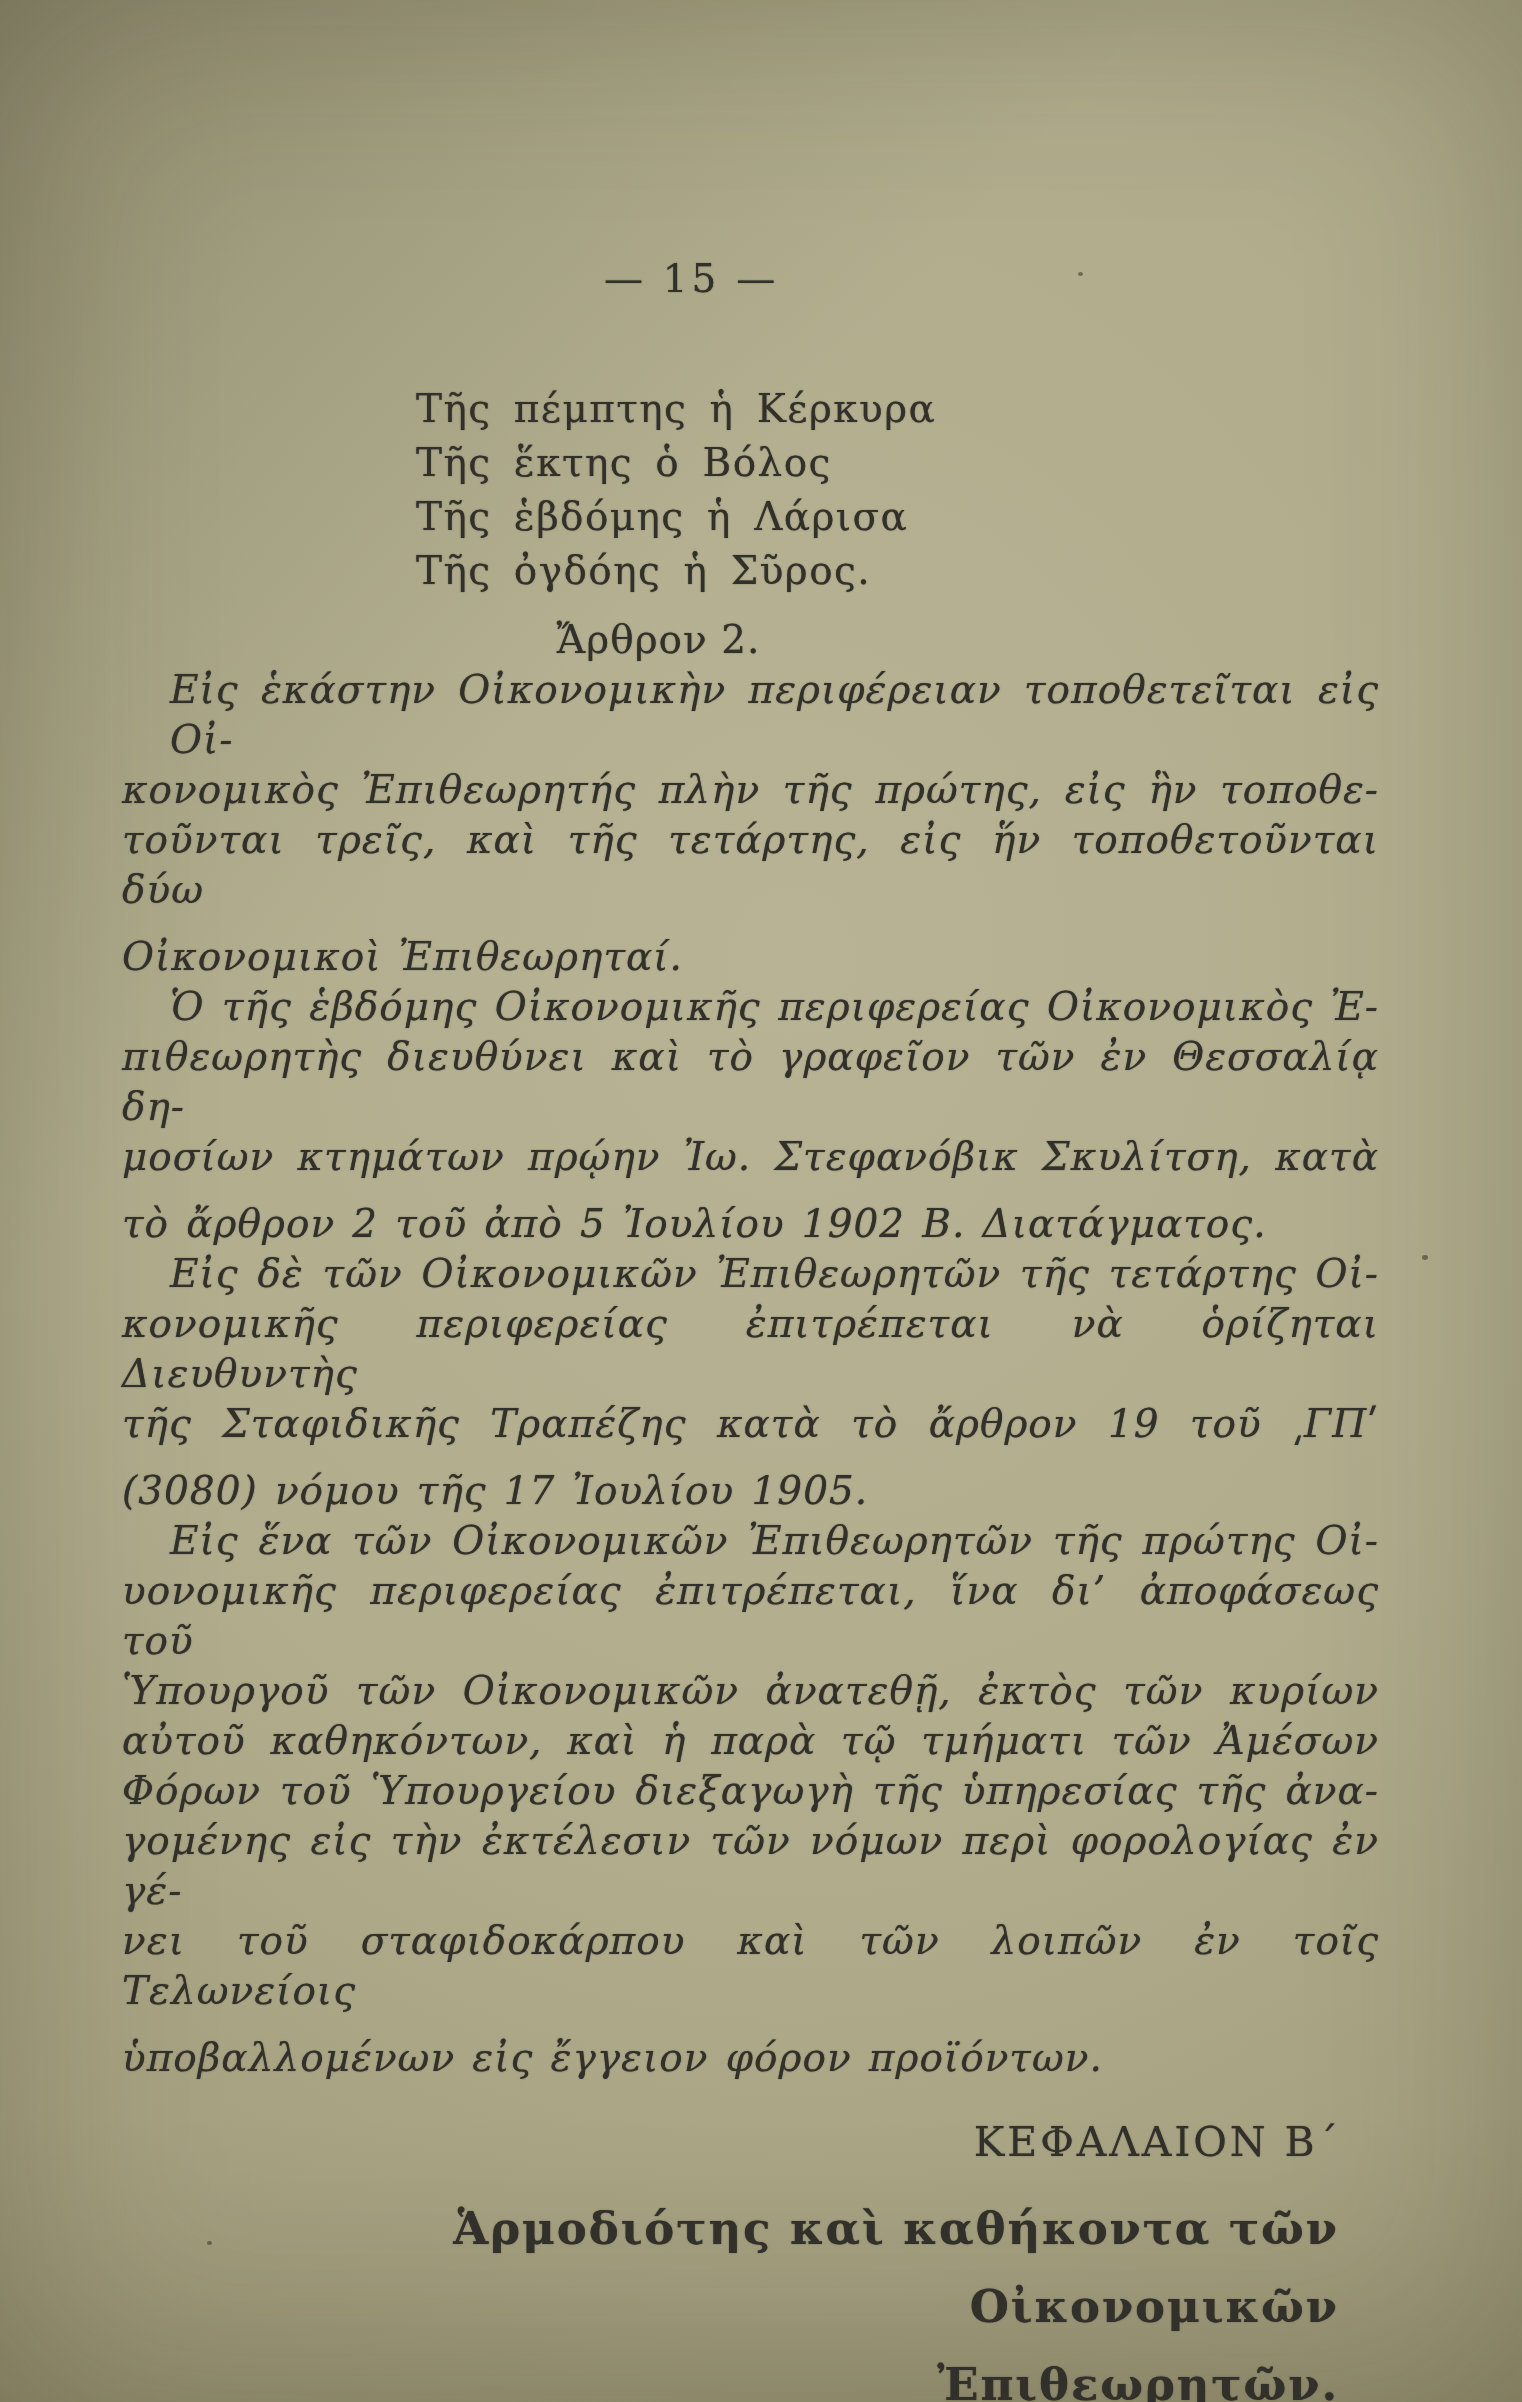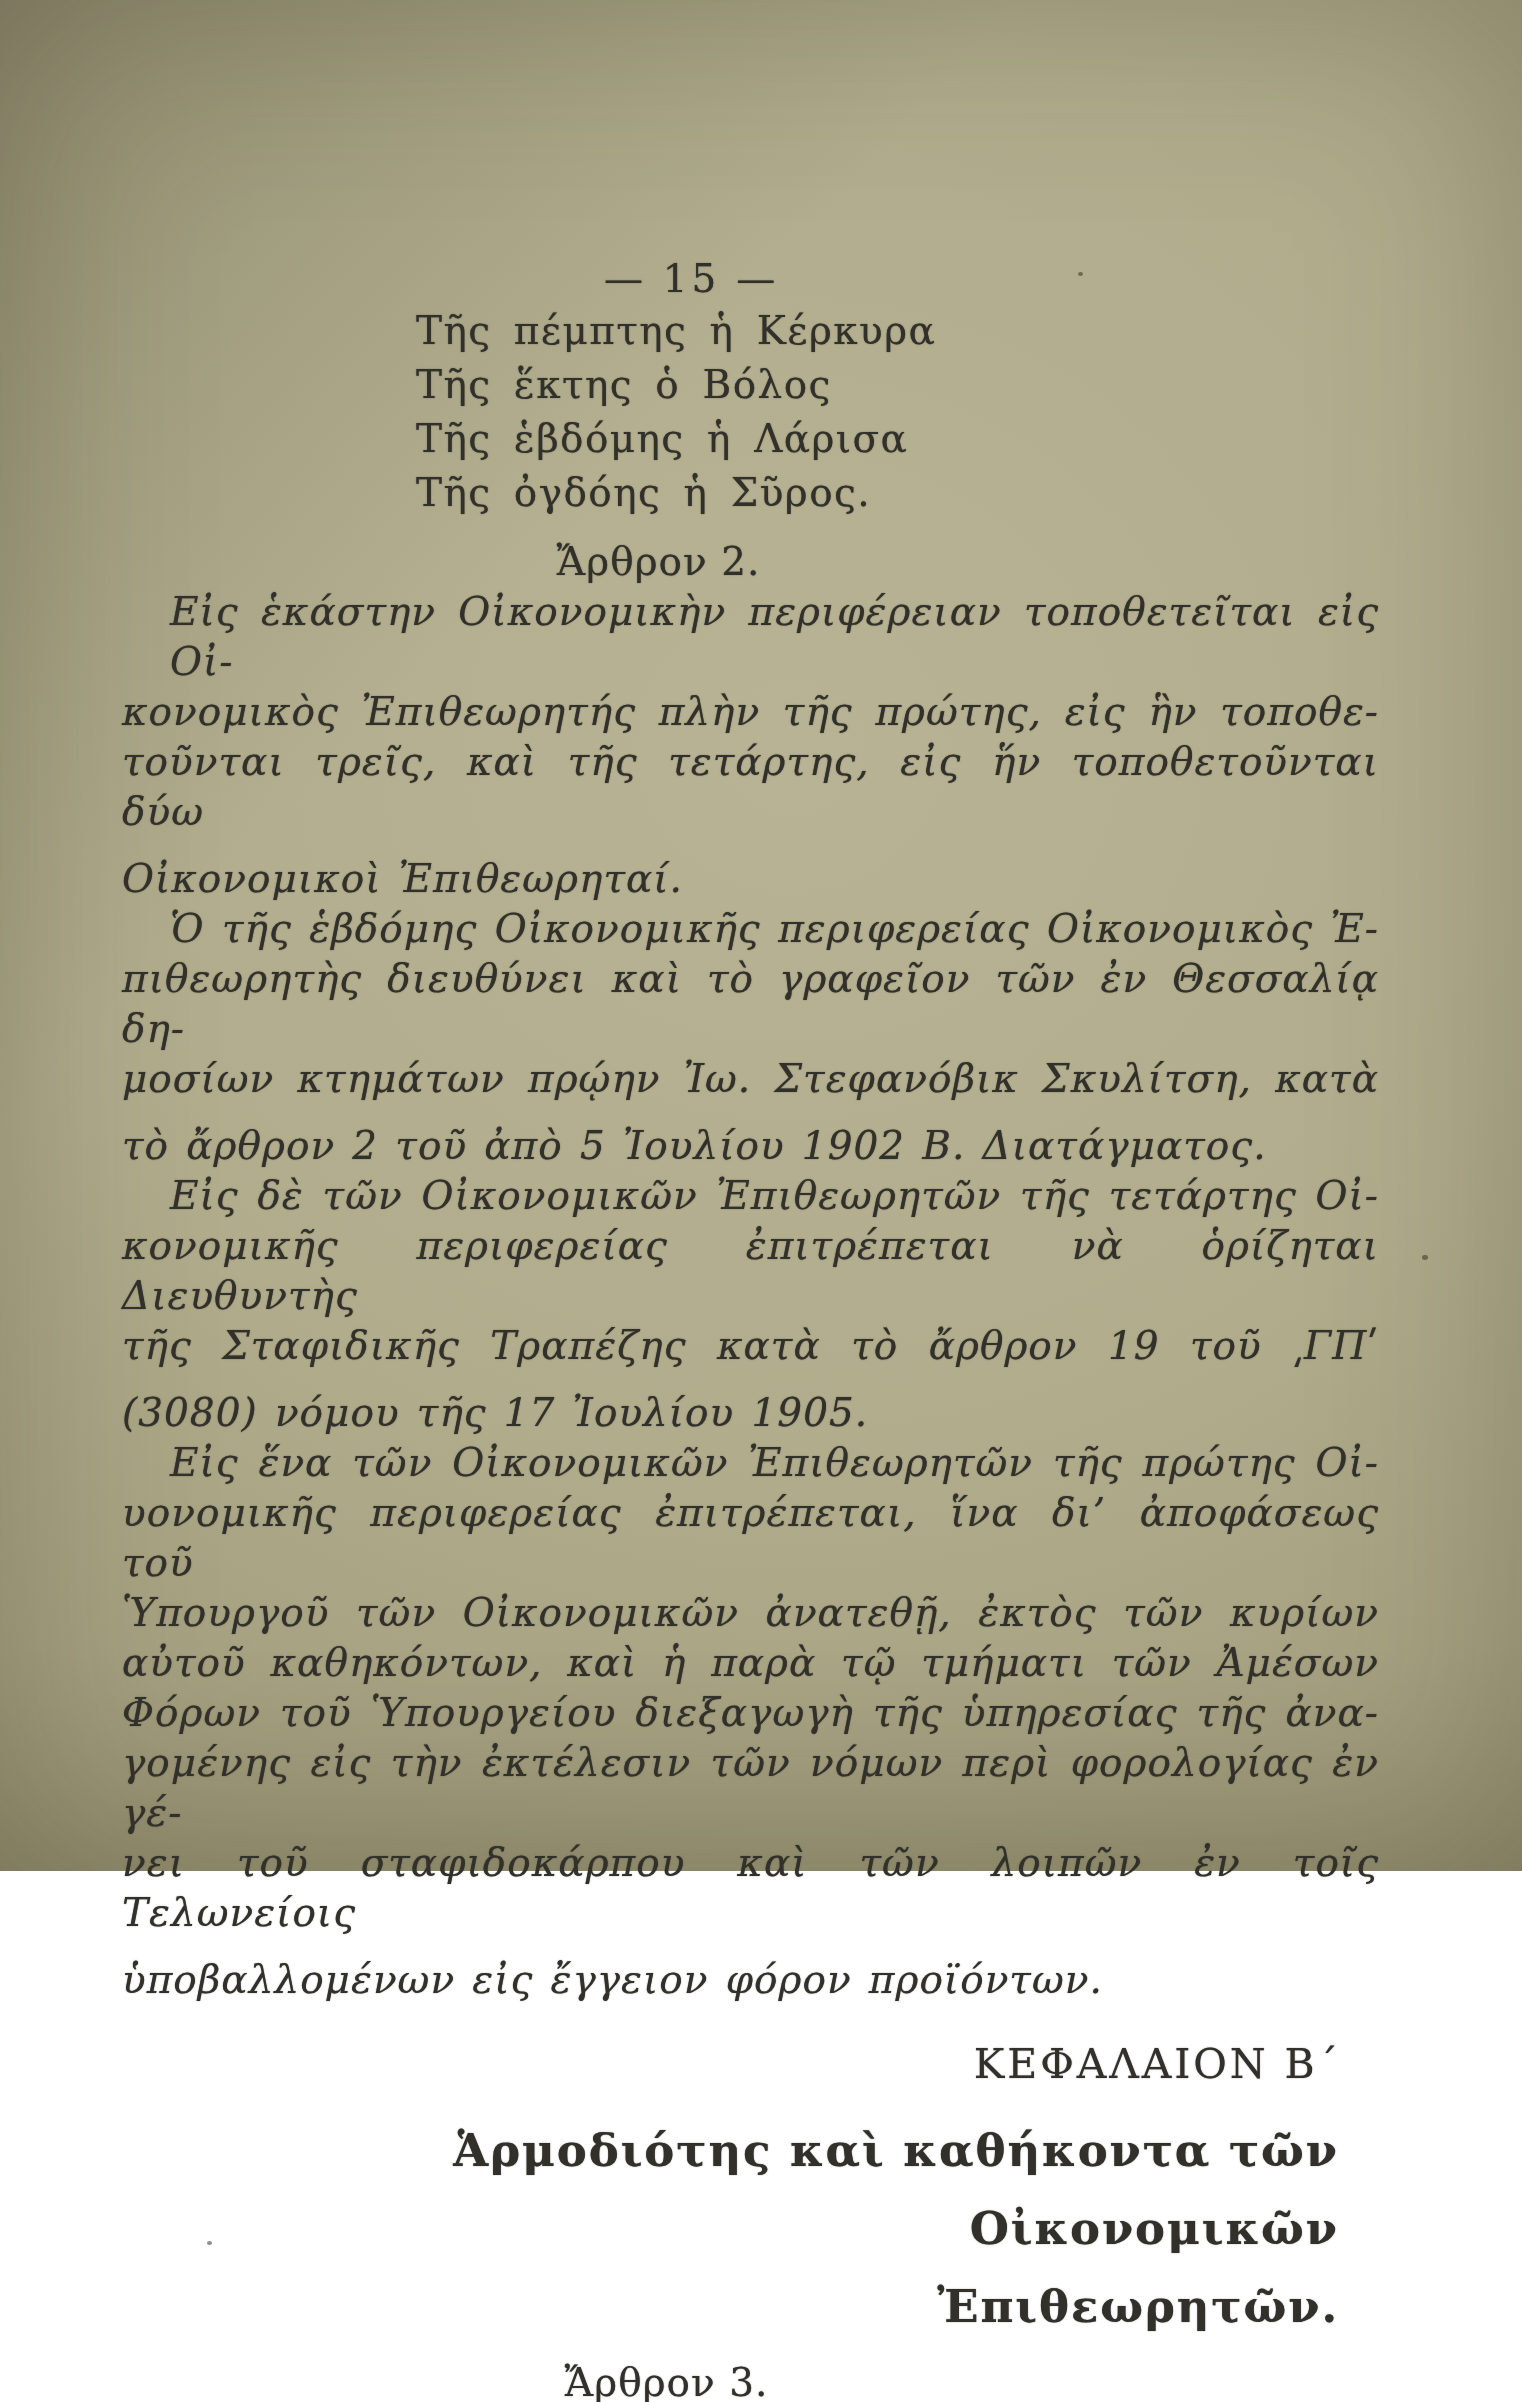--- a/index.html
+++ b/index.html
@@ -3,21 +3,21 @@
 <meta charset="utf-8">
 <style>
   html, body { margin: 0; padding: 0; }
   body {
     width: 1523px; height: 2402px;
     font-family: "DejaVu Serif", serif;
     overflow: hidden;
   }
   .page {
     position: relative;
-    width: 1523px; height: 1871px;
+    width: 1523px; height: 2402px;
     background:
       linear-gradient(132deg, rgba(50,48,32,0.22) 0%, rgba(50,48,32,0.0) 32%),
       linear-gradient(0deg, rgba(60,57,38,0.10) 0%, rgba(60,57,38,0.0) 12%),
       radial-gradient(ellipse 115% 85% at 52% 40%, #b7b394 0%, #b0ac8c 45%, #a19c7b 78%, #938e6d 100%);
     box-shadow: inset 0 0 210px rgba(58,54,36,0.28);
     color: #32302a;
   }
   .textblock {
     position: absolute;
     left: 122px; top: 0;
@@ -28,20 +28,21 @@
   }
   .pnum {
     margin-top: 254px;
     text-align: center;
     transform: translateX(-59px);
     font-size: 39px;
     line-height: 50px;
     letter-spacing: 3.8px;
   }
   .district-list {
+    margin-top: 78px;
     padding-left: 294px;
     font-size: 39px;
     line-height: 54px;
     letter-spacing: 1.4px;
     word-spacing: 8.6px;
   }
   .art {
     text-align: center;
     font-size: 39px;
     line-height: 50px;

